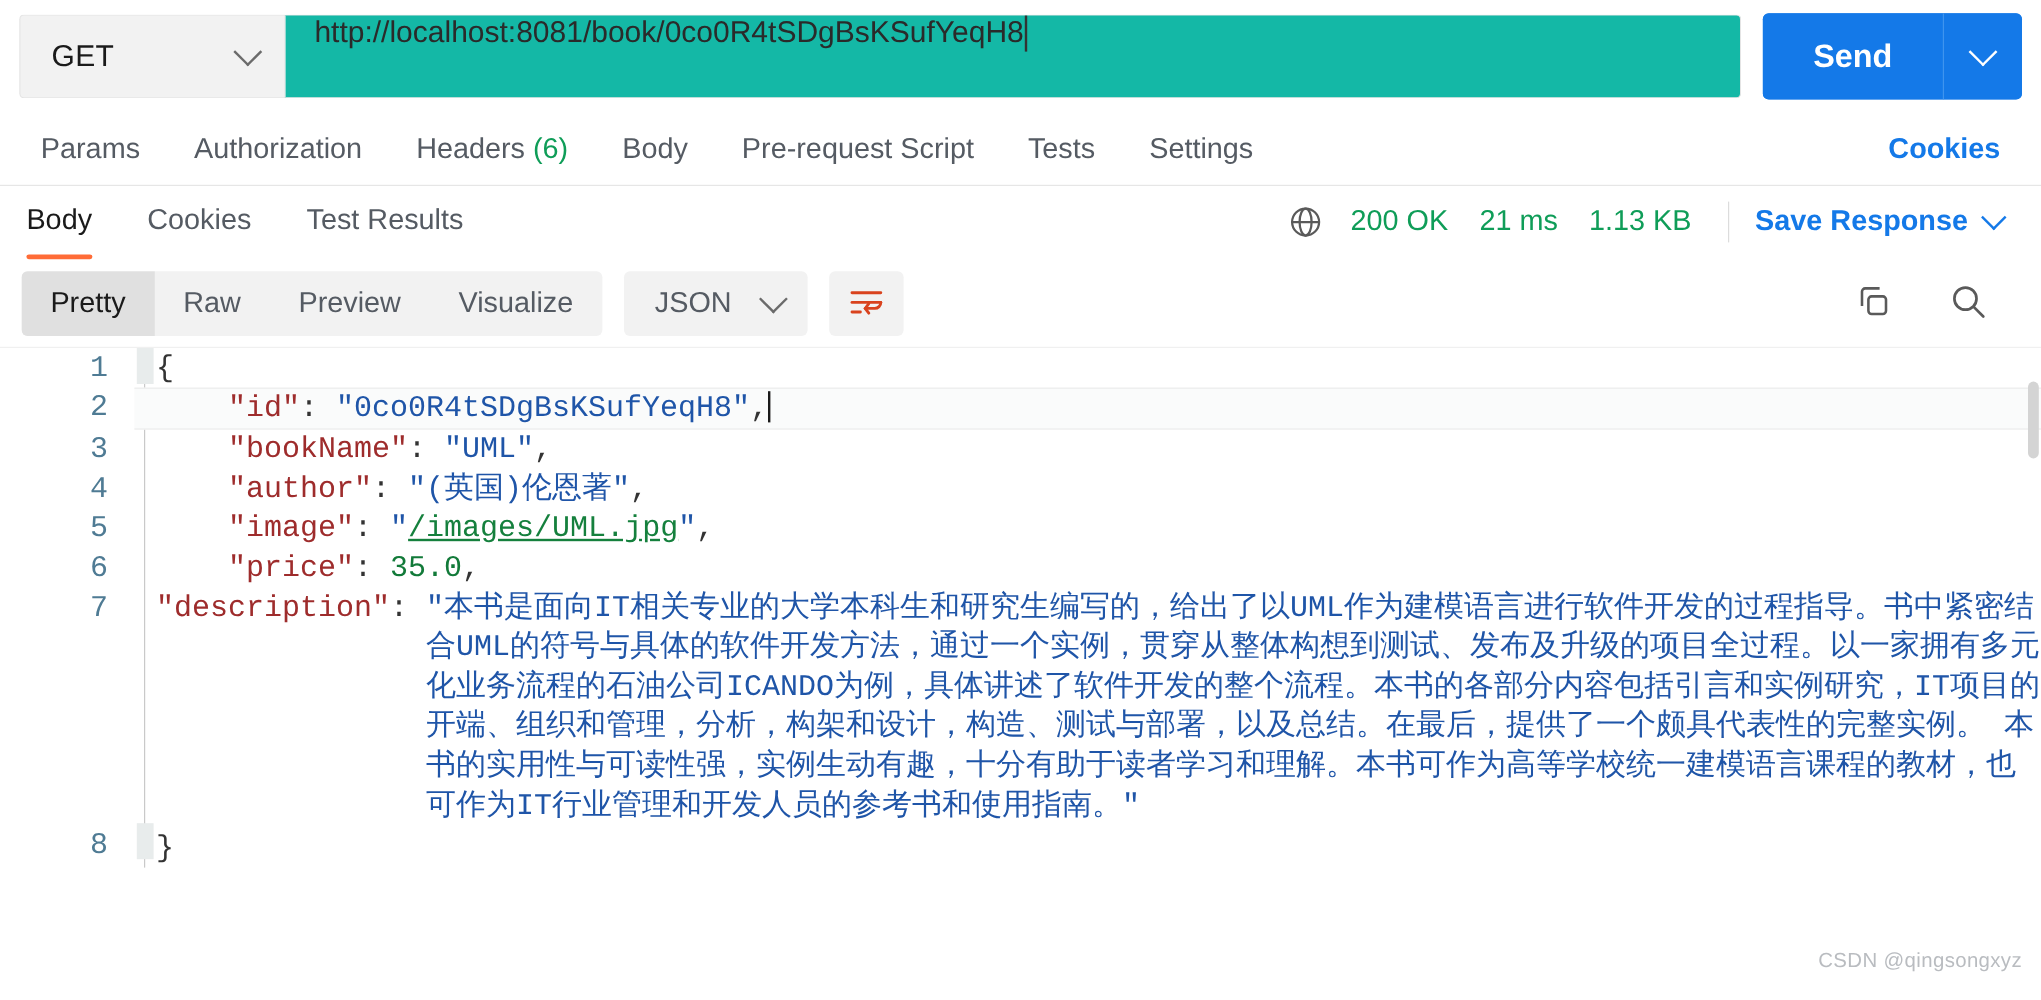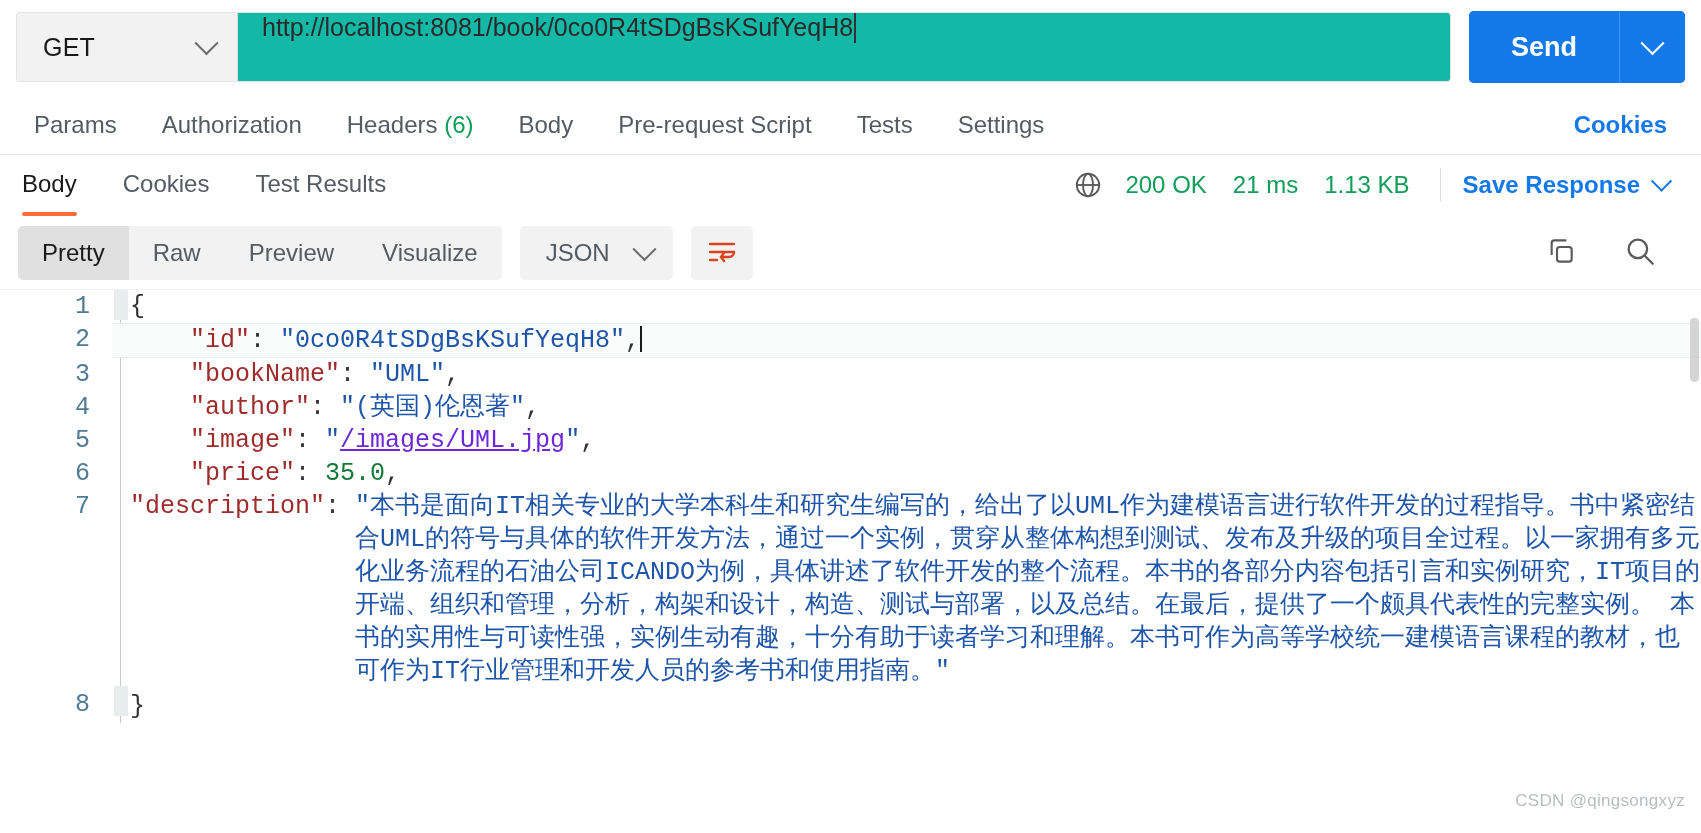--- a/index.html
+++ b/index.html
@@ -336,21 +336,21 @@
     height: 35px;
     line-height: 33px;
   }
   .cline.wrapped {
     white-space: pre-wrap;
     height: auto;
     line-height: 33px;
   }
   .k { color: #9e2c2c; }
   .s { color: #1f55a8; }
-  .s-link { color: #6d28d9; text-decoration: underline; cursor: pointer; }
+  .s-link { color: #15803d; text-decoration: underline; cursor: pointer; }
   .n { color: #127a39; }
   .p { color: #333333; }
   .desc-body {
     color: #1f55a8;
     display: block;
     white-space: normal;
     word-break: break-all;
     line-height: 33px;
     font-family: "Liberation Mono", "DejaVu Sans", monospace;
   }

